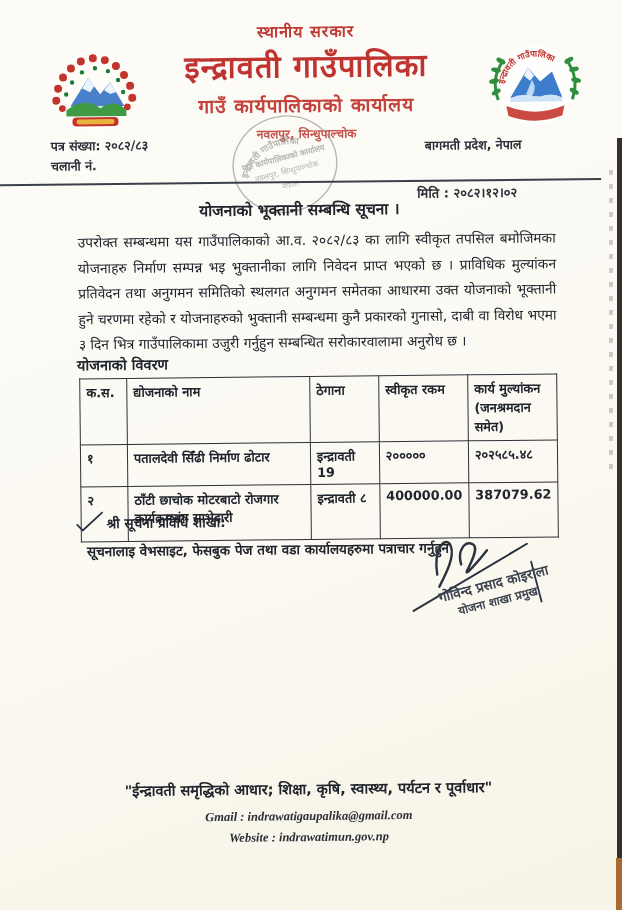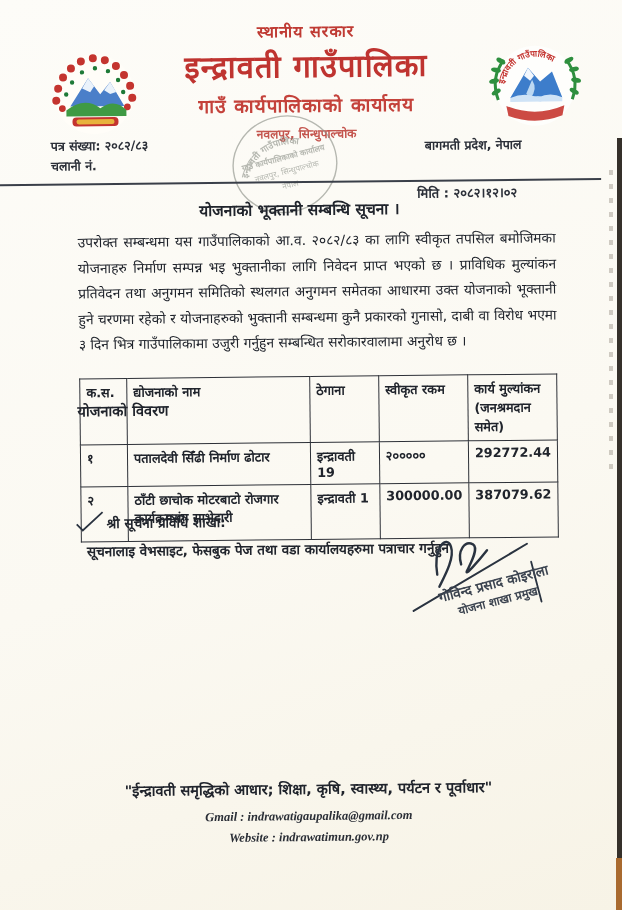--- a/index.html
+++ b/index.html
@@ -47,21 +47,21 @@
   .office-stamp{position:absolute;left:228px;top:108px;width:120px;height:112px;opacity:.55;transform:rotate(-14deg);}
 
   
   .subject{position:absolute;left:0;top:198px;width:604px;text-align:center;font-size:15.5px;font-weight:bold;color:#20242c;}
 
   
   .body-par{
     position:absolute;left:80px;top:228px;width:478px;
     font-size:13.8px;line-height:25.5px;text-align:justify;color:#20242c;font-weight:500;
   }
-  .tbl-title{position:absolute;left:78px;top:352px;font-size:14.5px;font-weight:bold;color:#20242c;margin-top:46px;}
+  .tbl-title{position:absolute;left:78px;top:352px;font-size:14.5px;font-weight:bold;color:#20242c;}
 
   
   table.projects{
     position:absolute;left:80px;top:376px;width:478px;
     border-collapse:collapse;font-size:12.8px;color:#20242c;
   }
   table.projects th,table.projects td{
     border:1.4px solid #2e3138;padding:4px 6px;vertical-align:top;text-align:left;font-weight:bold;
   }
   table.projects th{line-height:19px;}
@@ -220,27 +220,27 @@
           <th>स्वीकृत रकम</th>
           <th>कार्य मुल्यांकन (जनश्रमदान समेत)</th>
         </tr>
       </thead>
       <tbody>
         <tr class="r1">
           <td class="num">१</td>
           <td>पतालदेवी सिँढी निर्माण ढोटार</td>
           <td>इन्द्रावती 19</td>
           <td class="amount">२०००००</td>
-          <td class="amount">292772.44</td>
+          <td class="amount">२०२५८५.४८</td>
         </tr>
         <tr class="r2">
           <td class="num">२</td>
           <td>ठाँटी छाचोक मोटरबाटो रोजगार कार्यक्रमसंग साभेदारी</td>
-          <td>इन्द्रावती 1</td>
-          <td class="amount">300000.00</td>
+          <td>इन्द्रावती ८</td>
+          <td class="amount">400000.00</td>
           <td class="amount">387079.62</td>
         </tr>
       </tbody>
     </table>
 
     <div class="tick-row">
       <svg class="tick-svg" viewBox="0 0 30 22">
         <path d="M2 14 L8 20 L28 2" stroke="#2a3340" stroke-width="1.8" fill="none"></path>
       </svg>
       <span class="it-branch">श्री सूचना प्रविधि शाखा:</span>

